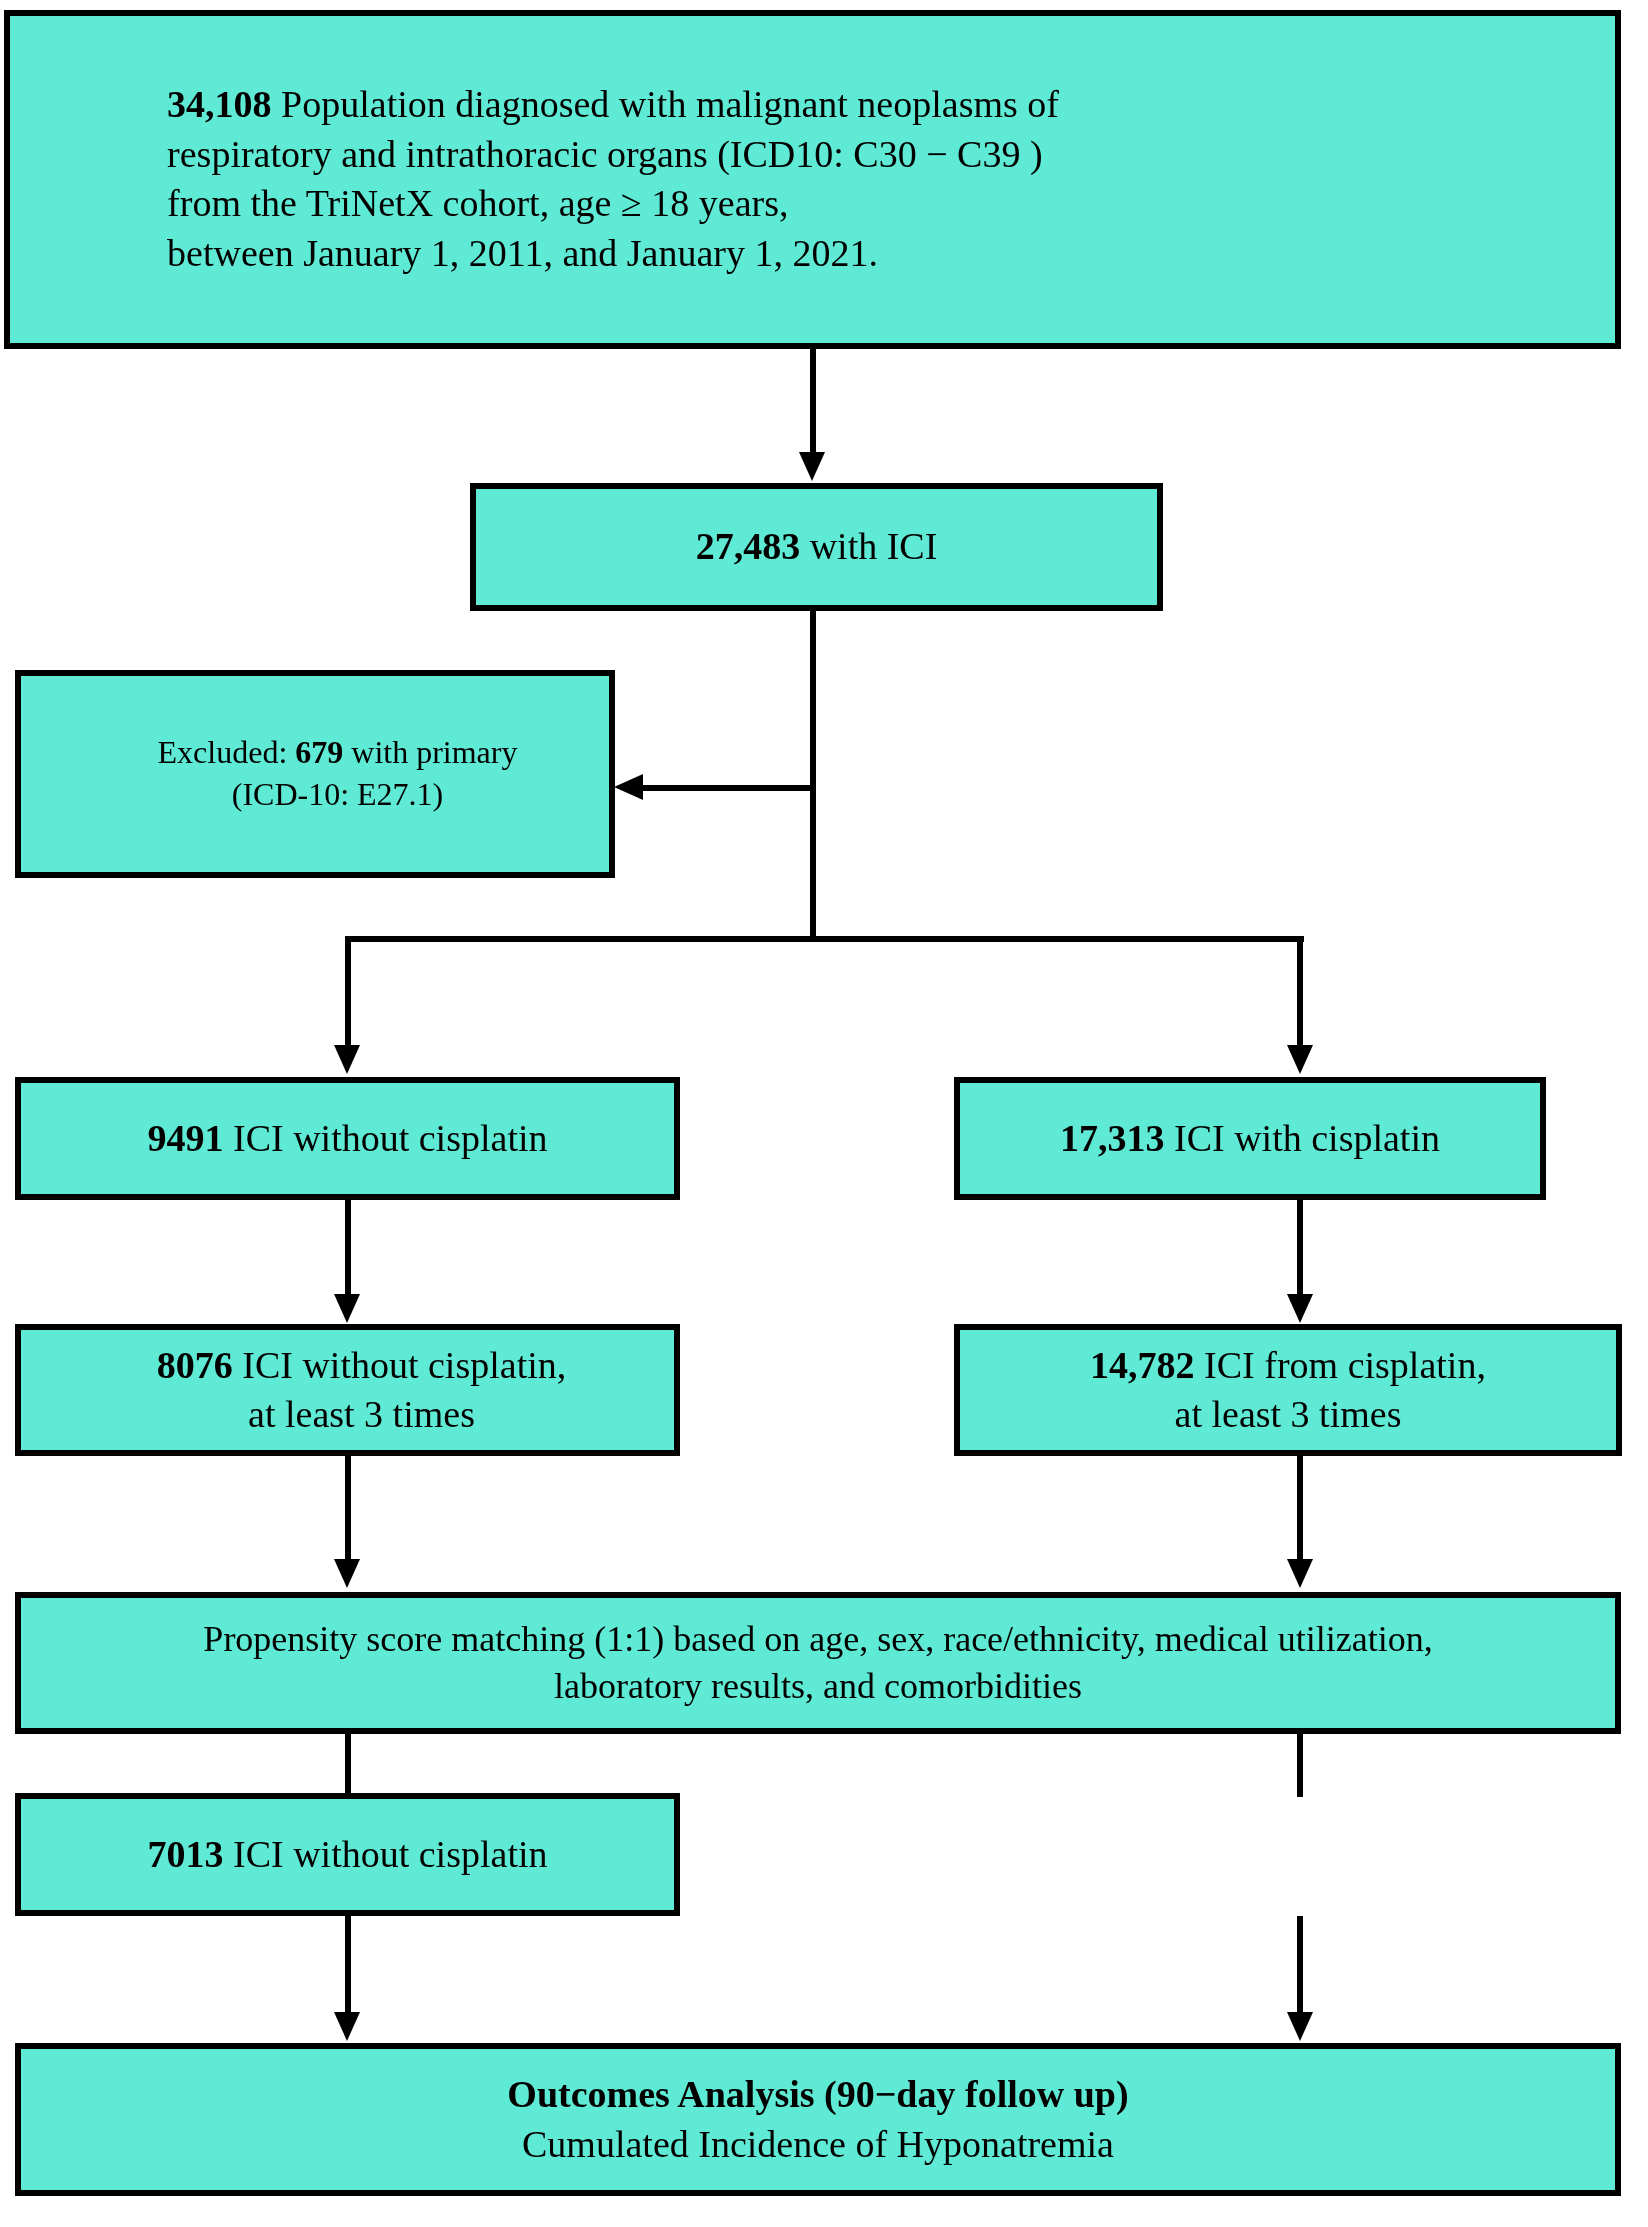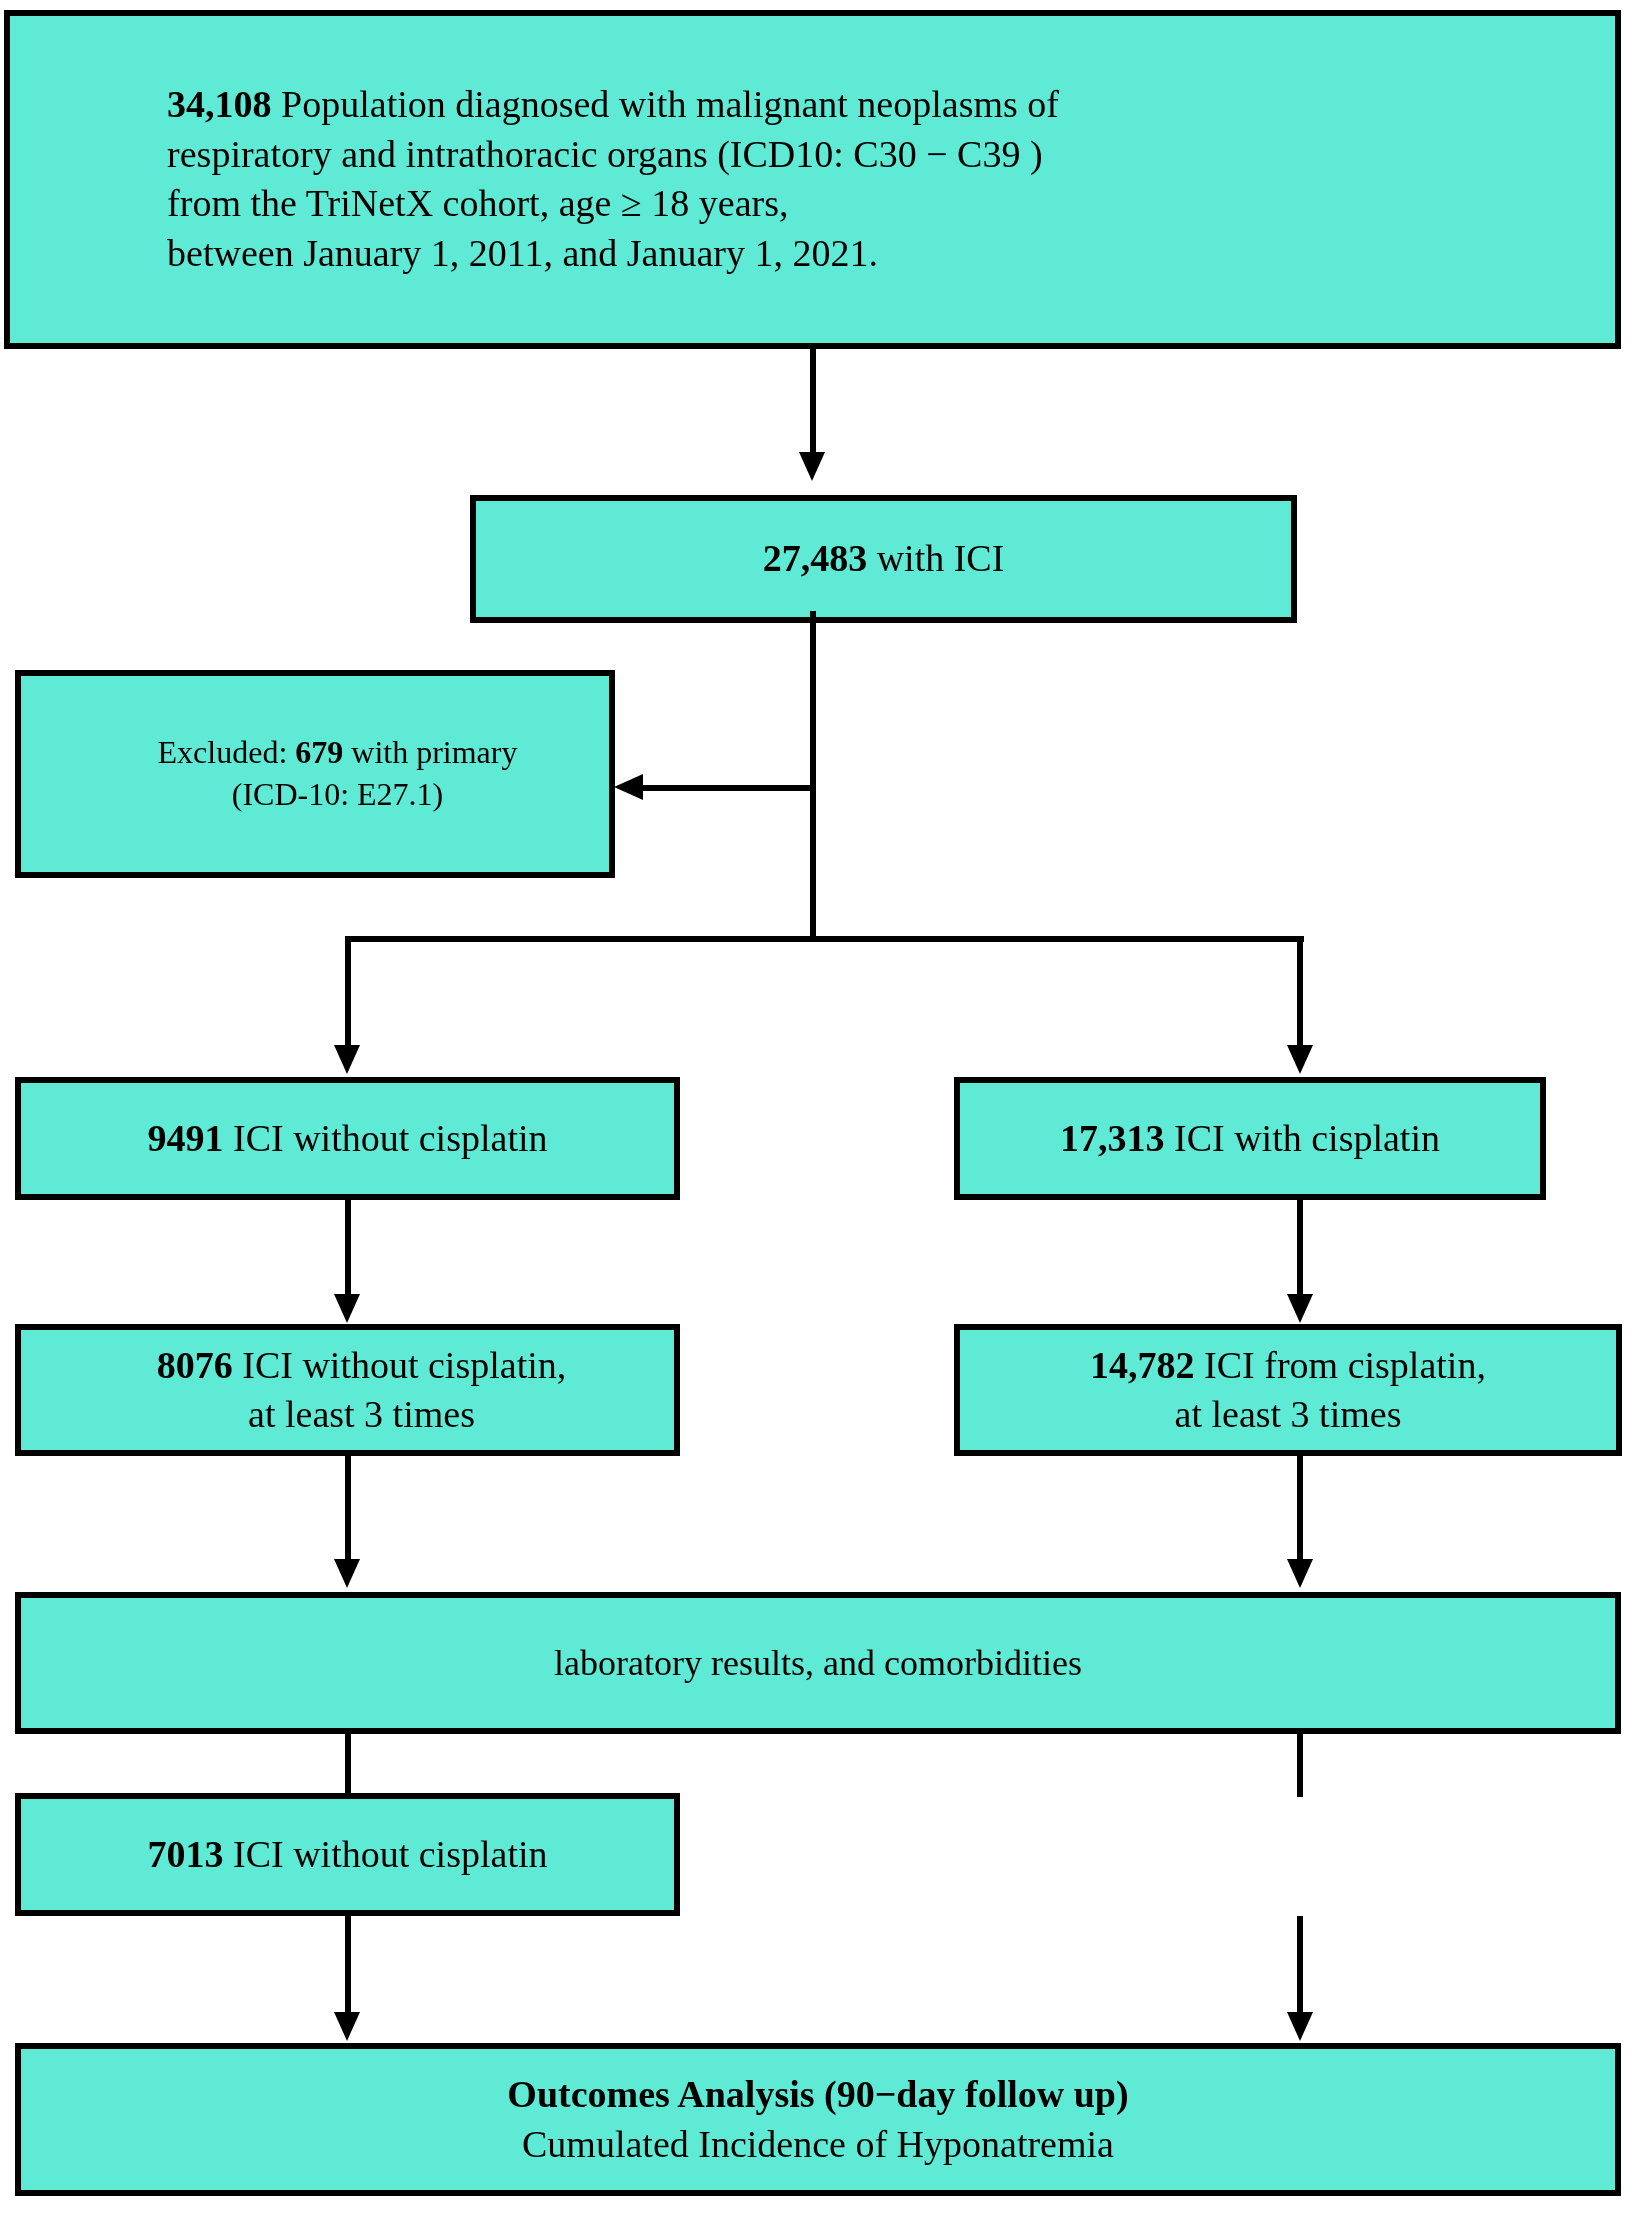--- a/index.html
+++ b/index.html
@@ -59,21 +59,21 @@
     width: 0;
     height: 0;
     border-top: 13px solid transparent;
     border-bottom: 13px solid transparent;
     border-right: 29px solid #000000;
   }
 
   
   #box-source     { left: 4.1px;    top: 9.7px;   width: 1617px; height: 339px;
                     align-items: flex-start; padding-left: 157px; }
-  #box-ici        { left: 470px;  top: 495px;  width: 827px; height: 128px; }
+  #box-ici        { left: 470px;  top: 483px;  width: 693px; height: 128px; }
   #box-excluded   { left: 15px;   top: 670px;  width: 600px;  height: 208px; }
   #box-without    { left: 15px;   top: 1077px; width: 665px;  height: 123px; }
   #box-with       { left: 954px; top: 1077px; width: 592px;  height: 123px; }
   #box-without3   { left: 15px;   top: 1324px; width: 665px;  height: 132px; padding-left: 28px; }
   #box-with3      { left: 954px; top: 1324px; width: 668px;  height: 132px; }
   #box-psm        { left: 15px;   top: 1592px; width: 1606px; height: 142px; }
   #box-m-without  { left: 15px;   top: 1793px; width: 665px;  height: 123px; }
   #box-m-with     { left: 954px; top: 1793px; width: 668px;  height: 123px; }
   #box-outcomes   { left: 15px;   top: 2043px; width: 1606px; height: 153px; }
 
@@ -138,20 +138,21 @@
     <span class="line"><b class="b">14,782</b> <span>ICI from cisplatin,</span></span>
     <span class="line">at least 3 times</span>
   </div>
 
   <div class="vline" style="left:345px; top:1456px; height:103px;"></div>
   <div class="arrow-down" style="left:334px; top:1559px;"></div>
   <div class="vline" style="left:1297px; top:1456px; height:103px;"></div>
   <div class="arrow-down" style="left:1287px; top:1559px;"></div>
 
   <div class="box fs-md" id="box-psm">
+    <span class="line">Propensity score matching (1:1) based on age, sex, race/ethnicity, medical utilization,</span>
     <span class="line">laboratory results, and comorbidities</span>
   </div>
 
   <div class="vline" style="left:345px; top:1734px; height:63px;"></div>
   <div class="vline" style="left:1297px; top:1734px; height:63px;"></div>
 
   <div class="box fs-lg" id="box-m-without">
     <span class="line"><b class="b">7013</b> <span>ICI without cisplatin</span></span>
   </div>
 

